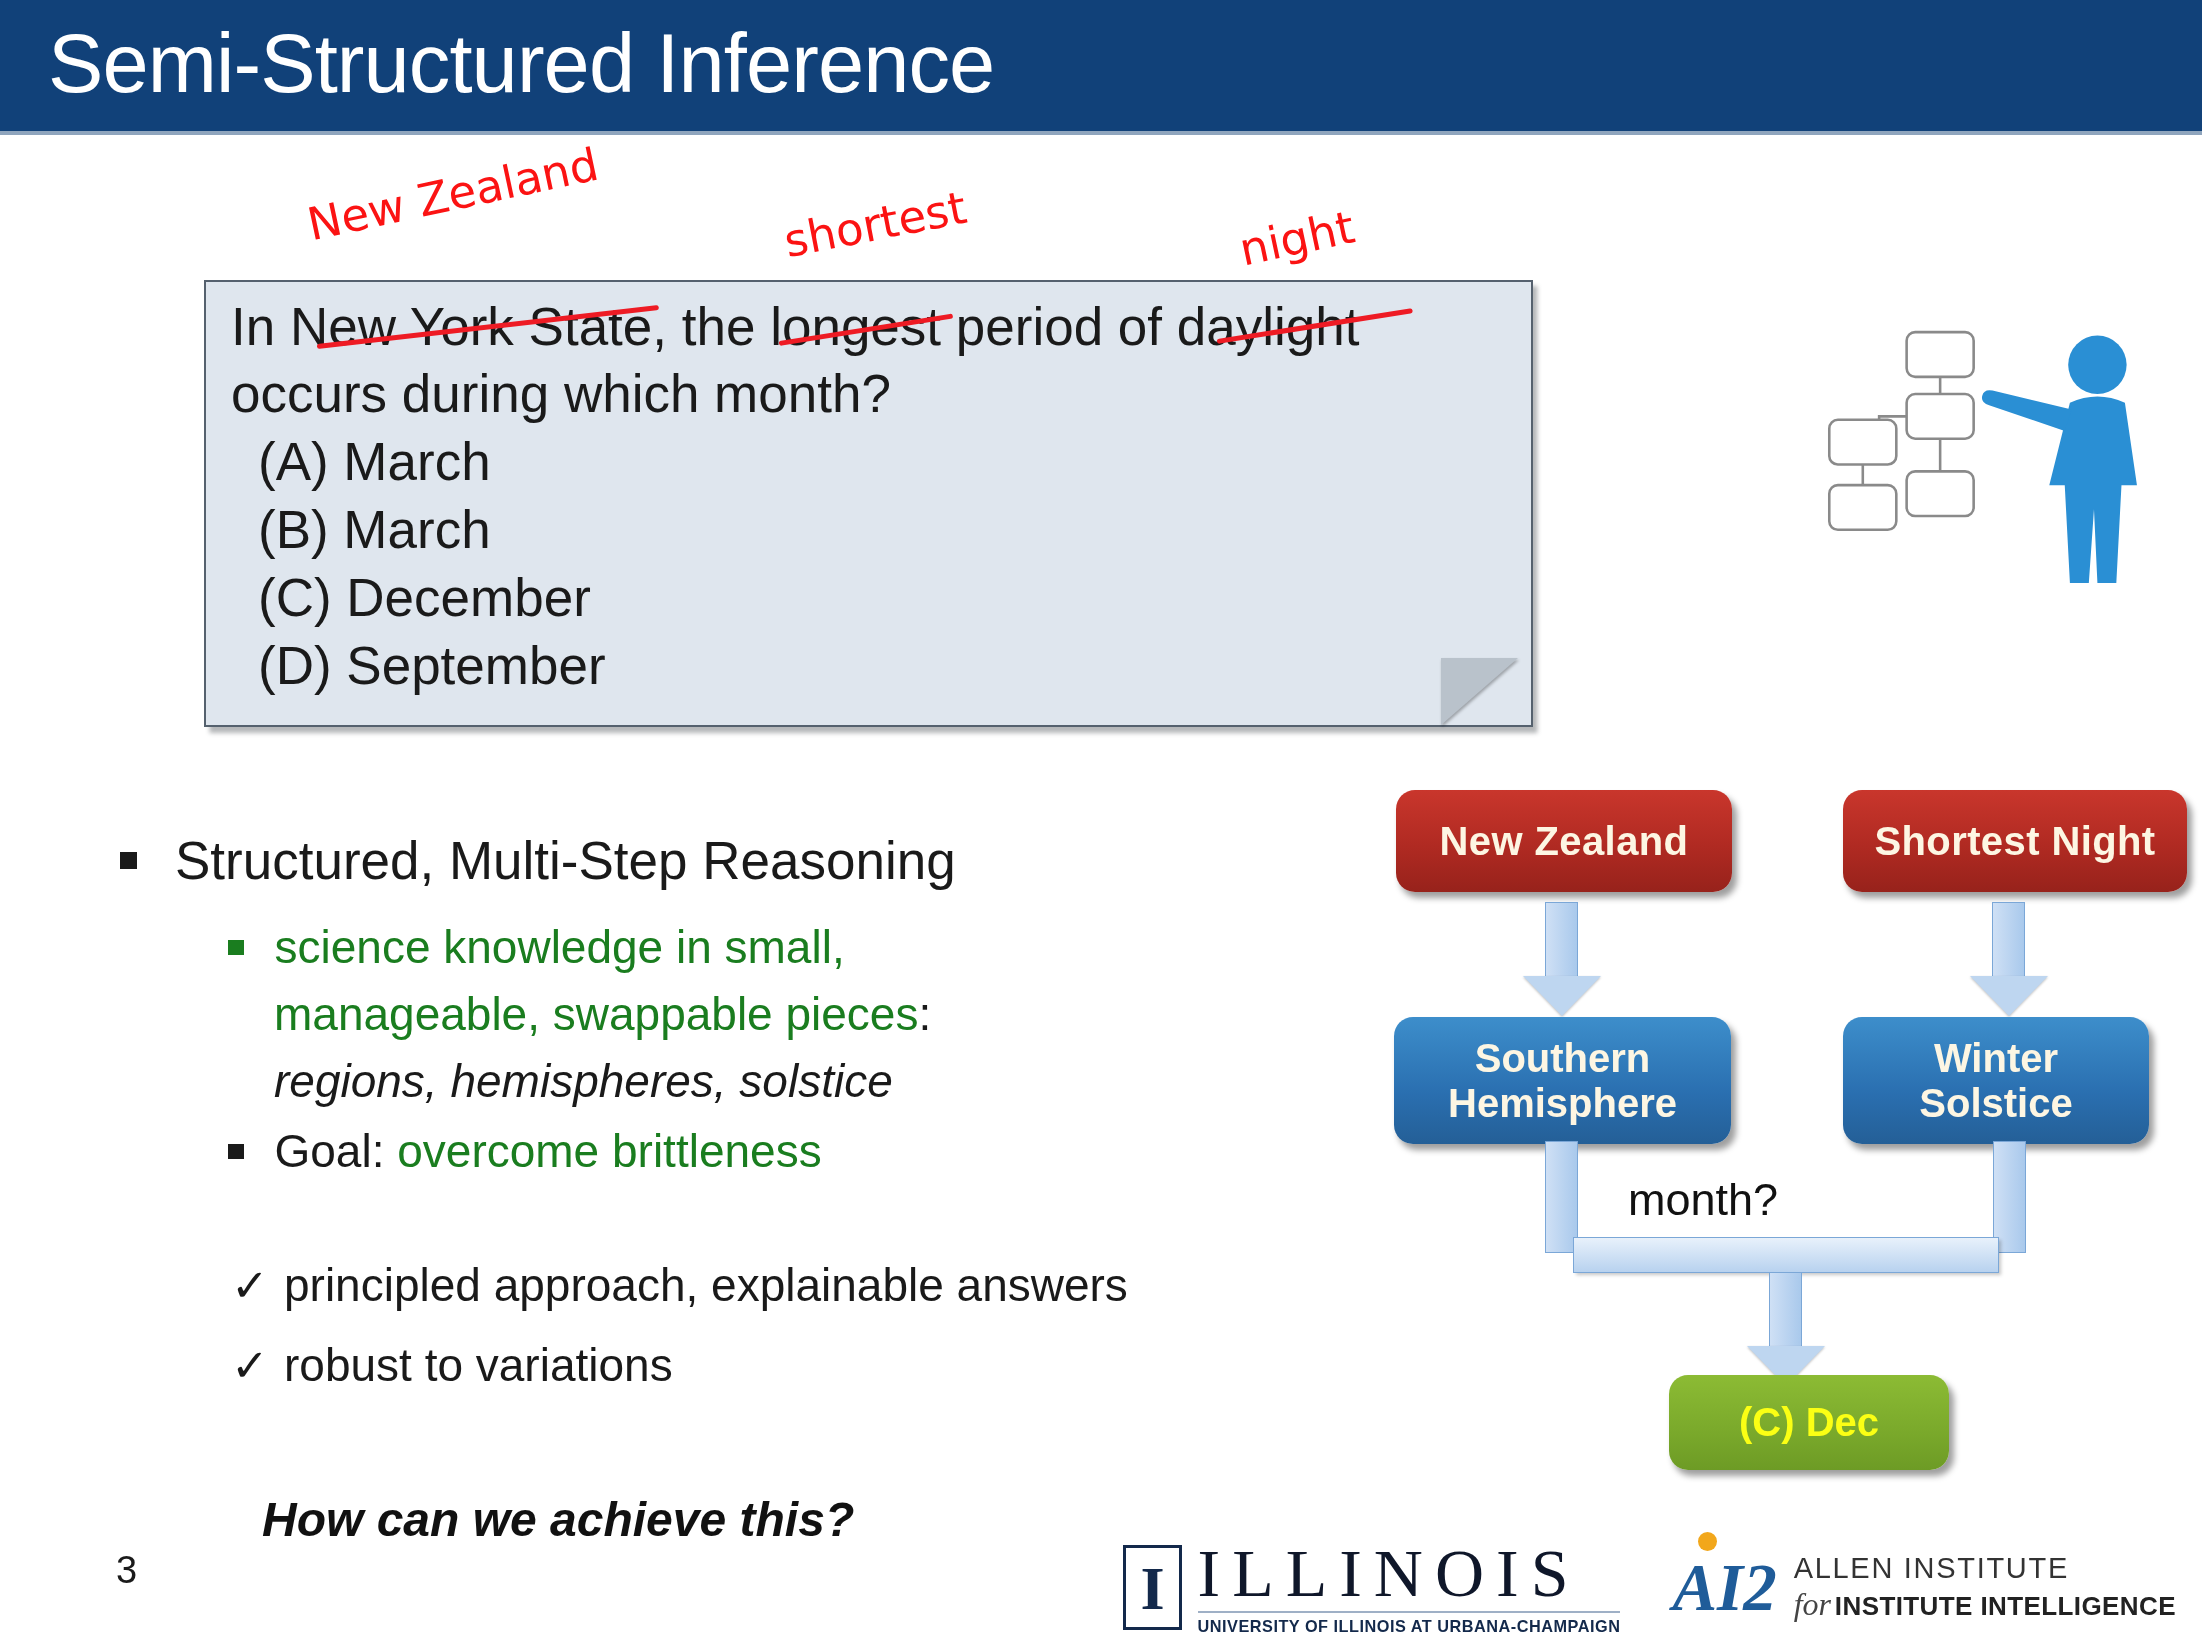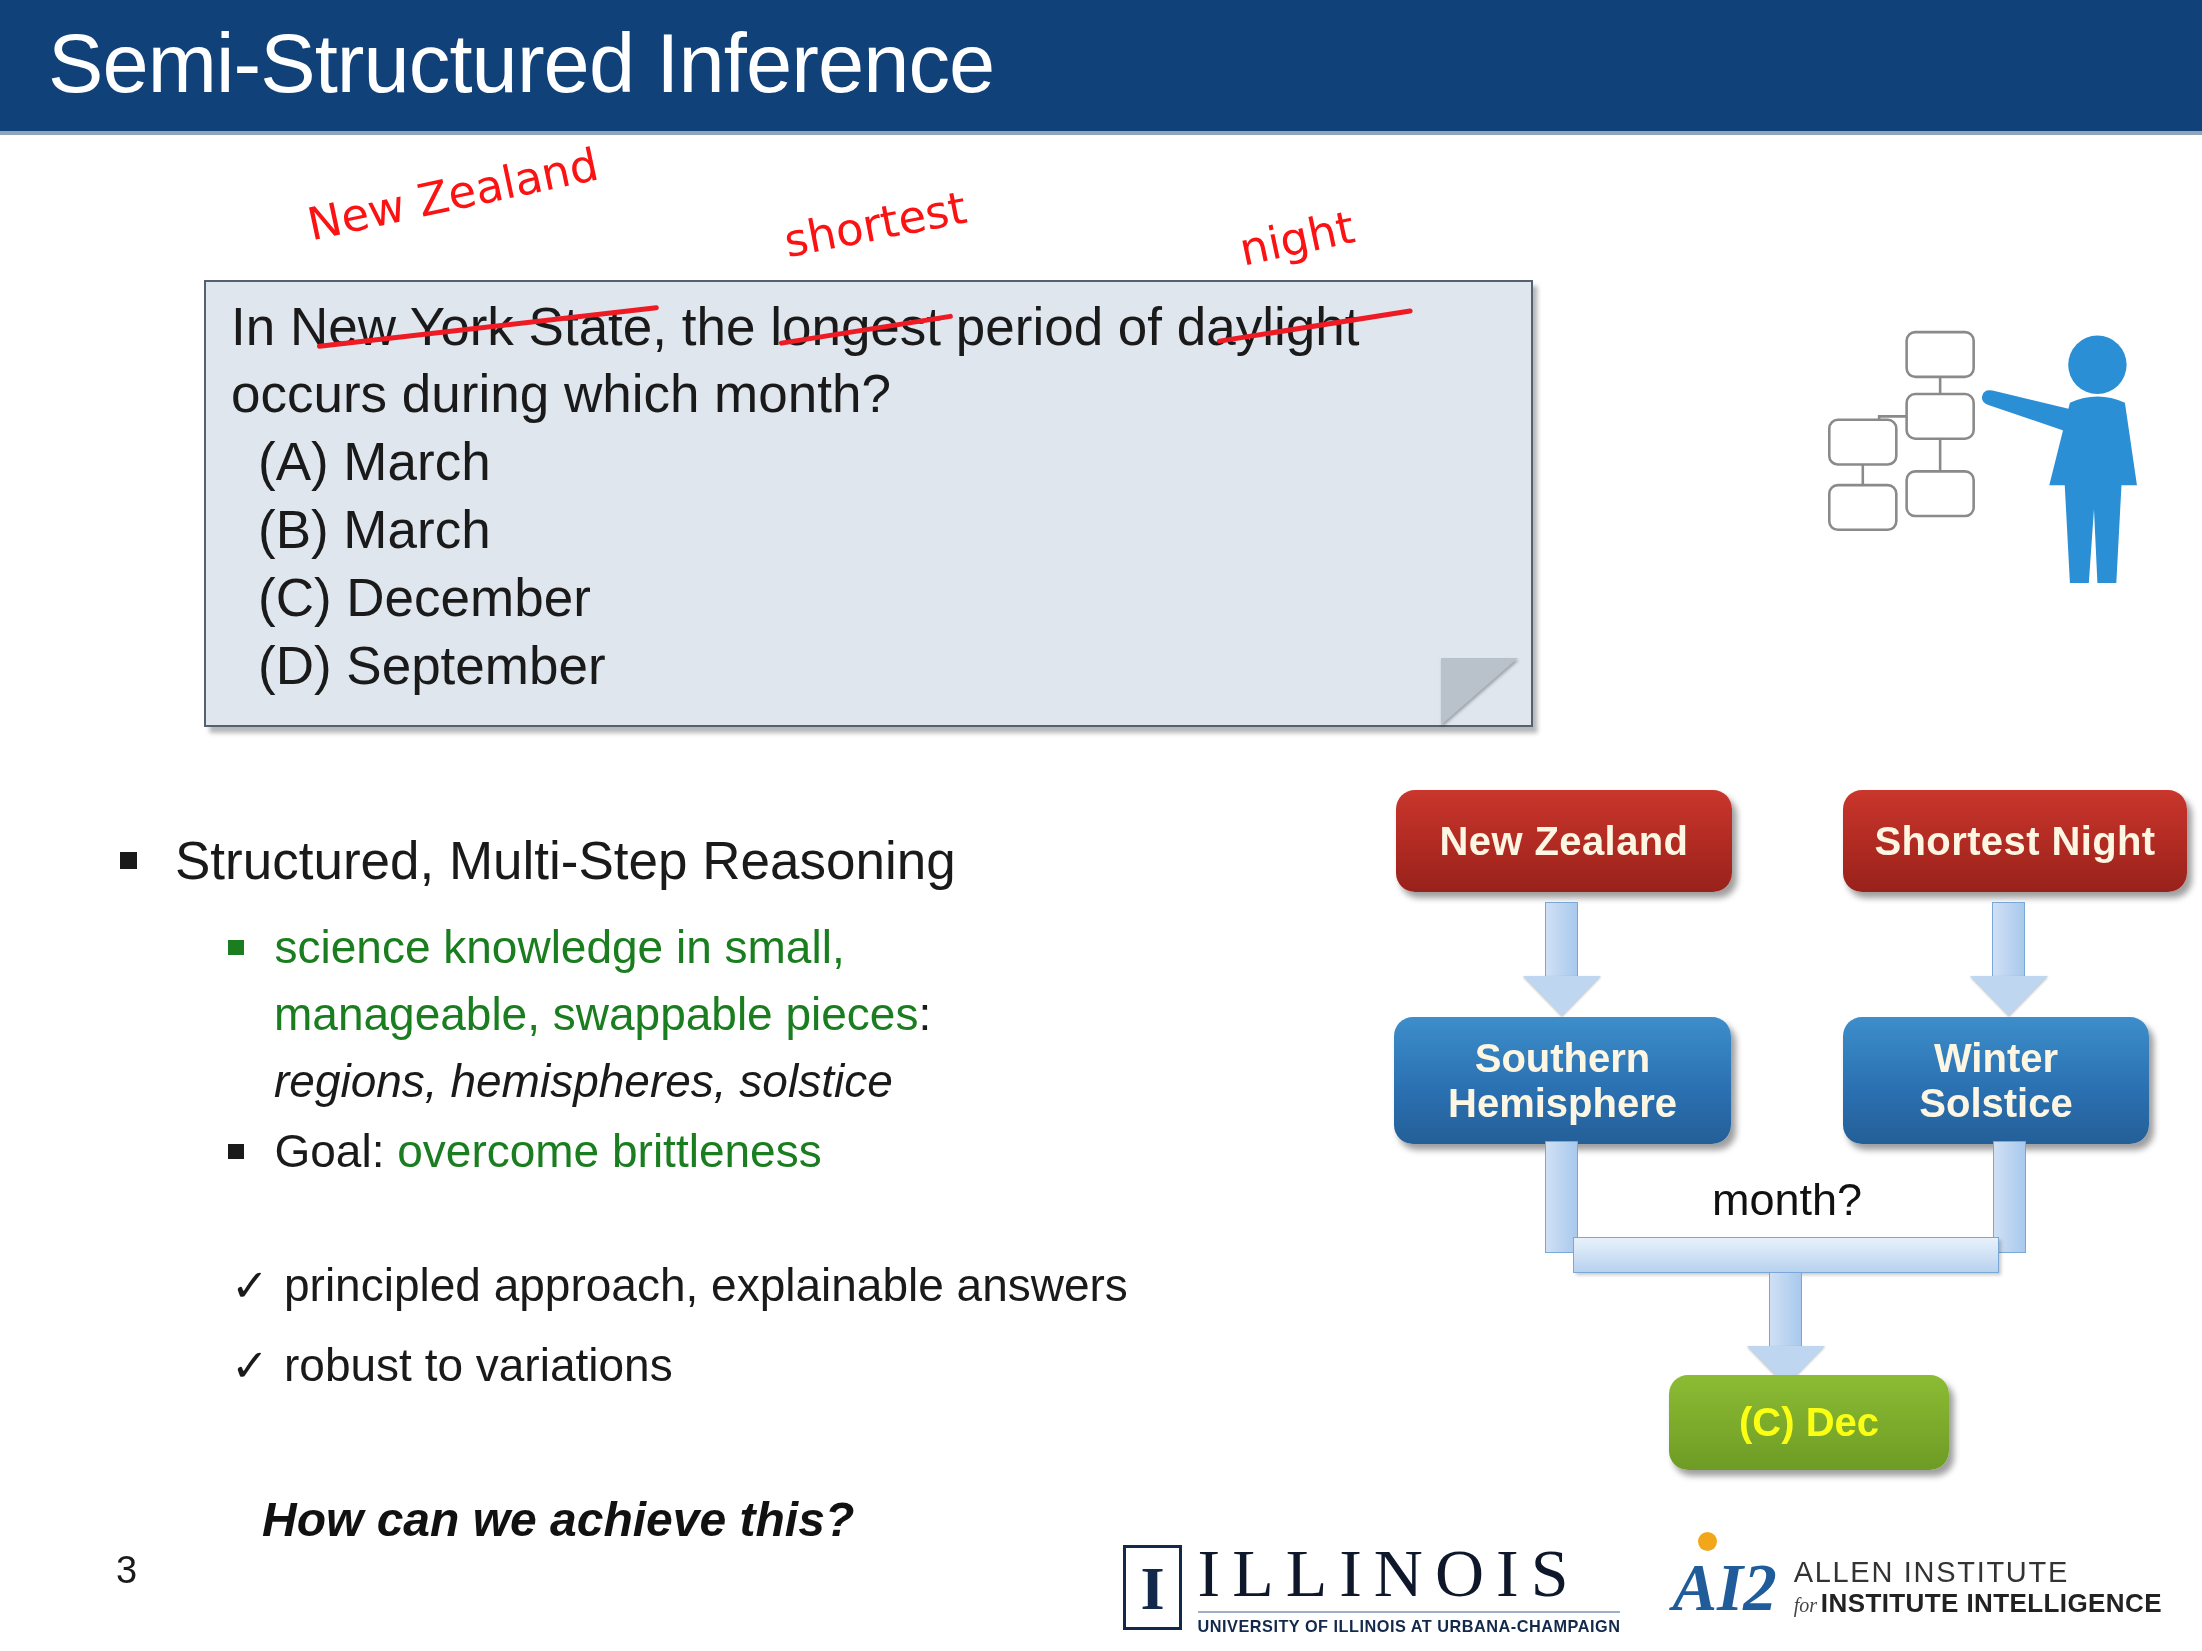--- a/index.html
+++ b/index.html
@@ -78,21 +78,21 @@
          font-weight:bold;line-height:1;}
   .ill-word{font-family:"Liberation Serif",serif;font-size:68px;color:#0f172a;
          letter-spacing:12px;line-height:1;}
   .ill-sub{font-size:16.3px;color:#13294b;letter-spacing:0.5px;font-weight:bold;
          border-top:2.6px solid #9fb0c6;padding-top:4.3px;margin-top:3.4px;}
   .ai2-mark{font-family:"Liberation Serif",serif;font-size:67px;color:#1f5c99;
          font-weight:bold;font-style:italic;line-height:1;}
   .ai2-l1{font-size:29px;color:#333;letter-spacing:1.7px;line-height:1.15;}
   .ai2-l2{font-size:26px;color:#222;letter-spacing:0.4px;font-weight:bold;line-height:1.15;}
   .ai2-for{font-family:"Liberation Serif",serif;font-style:italic;font-weight:normal;
-         color:#444;font-size:20px;}
+         color:#444;font-size:32px;}
 </style>
 </head>
 <body>
 
 <div class="titlebar"></div>
 <div class="titlebar-underline"></div>
 <div class="slide-title">Semi-Structured Inference</div>
 
 <div class="qbox"></div>
 <div class="qbox-fold"></div>
@@ -200,21 +200,21 @@
      background:linear-gradient(90deg,#cfe0f5,#a9c9ec);border:1.7px solid #7ba7d7;
      box-sizing:border-box;"></div>
 <div class="connector" style="left:1993px;top:1141px;width:33px;height:112px;
      background:linear-gradient(90deg,#cfe0f5,#a9c9ec);border:1.7px solid #7ba7d7;
      box-sizing:border-box;"></div>
 
 <div class="connector" style="left:1573px;top:1237px;width:426px;height:36px;
      background:linear-gradient(180deg,#e8f1fb,#b8d2ef);border:1.7px solid #7ba7d7;
      box-sizing:border-box;box-shadow:2.6px 3.4px 3.4px rgba(0,0,0,.22);"></div>
 
-<div class="month-label" style="left:1712px;top:1174px;text-align:center;">month?</div>
+<div class="month-label" style="left:1628px;top:1174px;text-align:center;">month?</div>
 
 <div class="arrow" style="left:1747px;top:1272px;width:77px;height:114px;">
   <div class="shaft" style="left:22.4px;top:0;width:33px;height:76px;"></div>
   <div class="head" style="left:0;top:74px;border-left:39px solid transparent;
        border-right:39px solid transparent;border-top:40px solid #bed6f0;
        filter:drop-shadow(0 1.7px 0.9px rgba(0,0,0,.25));"></div>
 </div>
 
 <div class="node green" style="left:1669px;top:1375px;width:280px;height:95px;">
   <span>(C) Dec</span>

